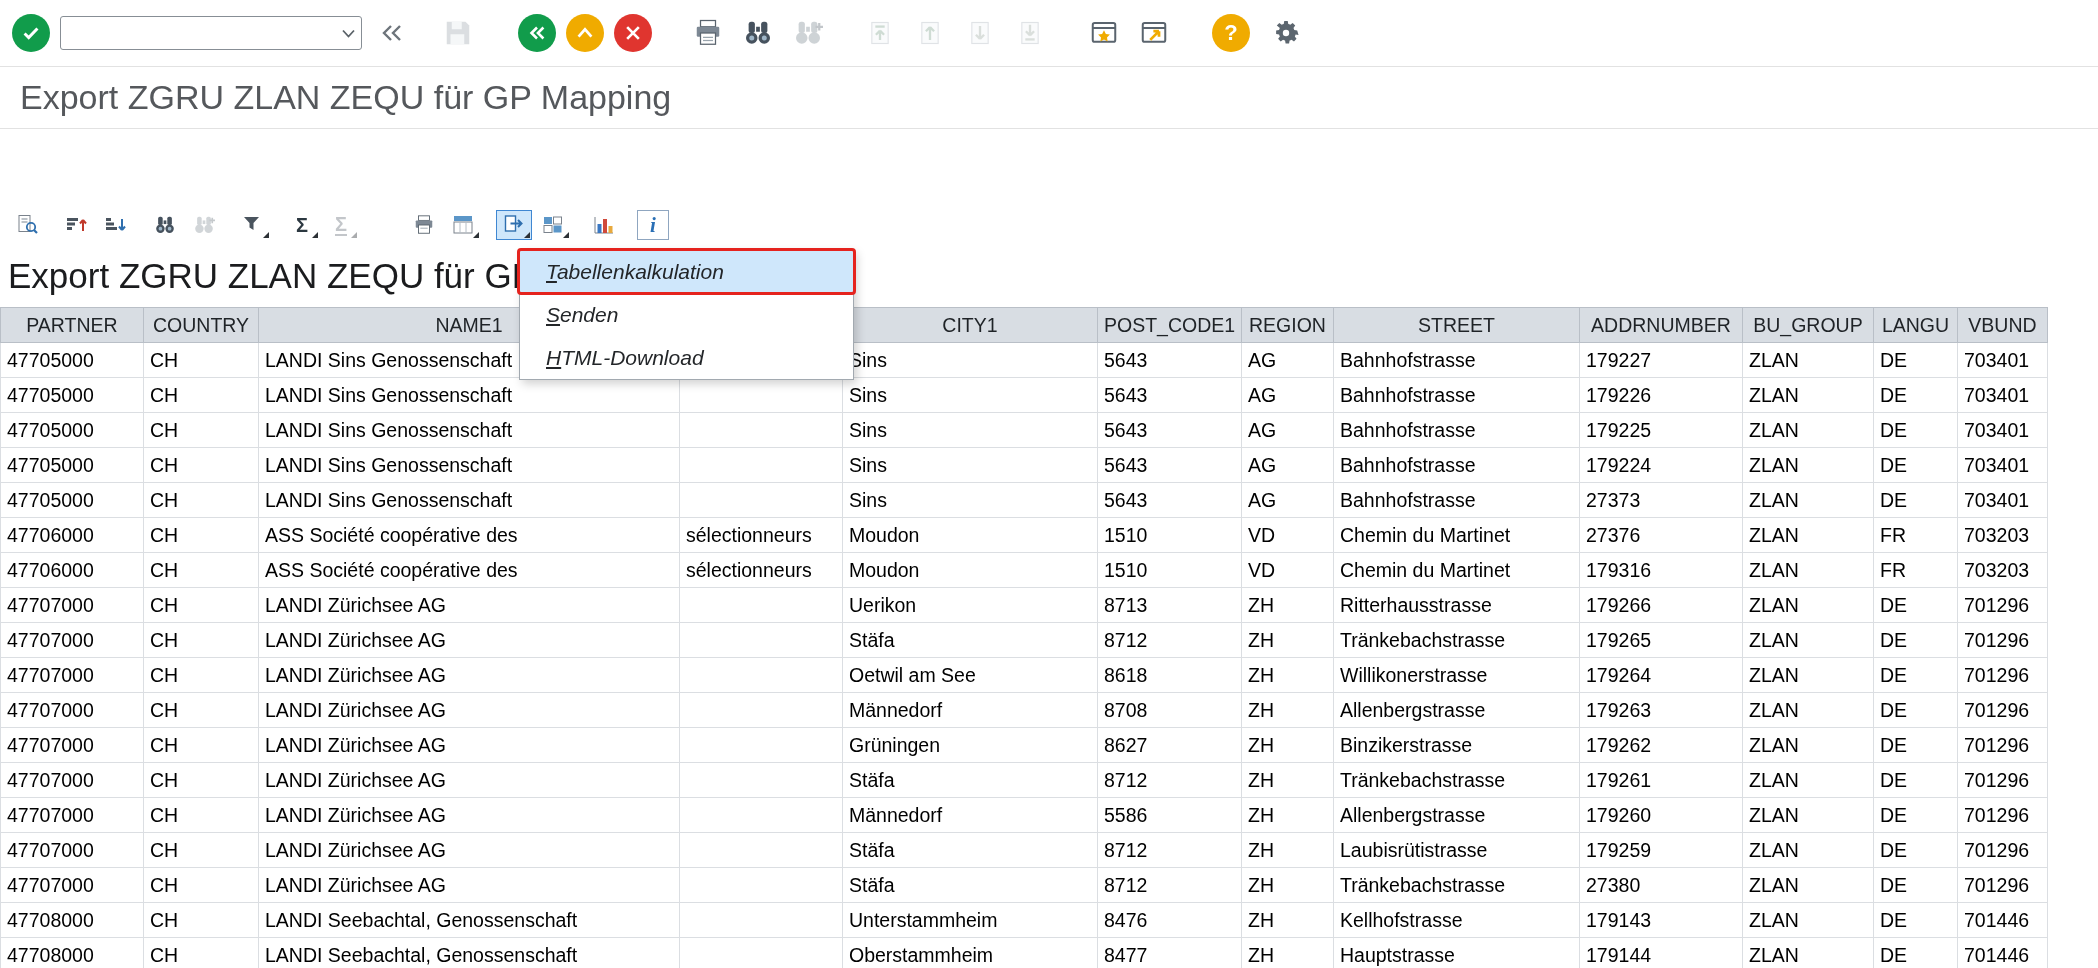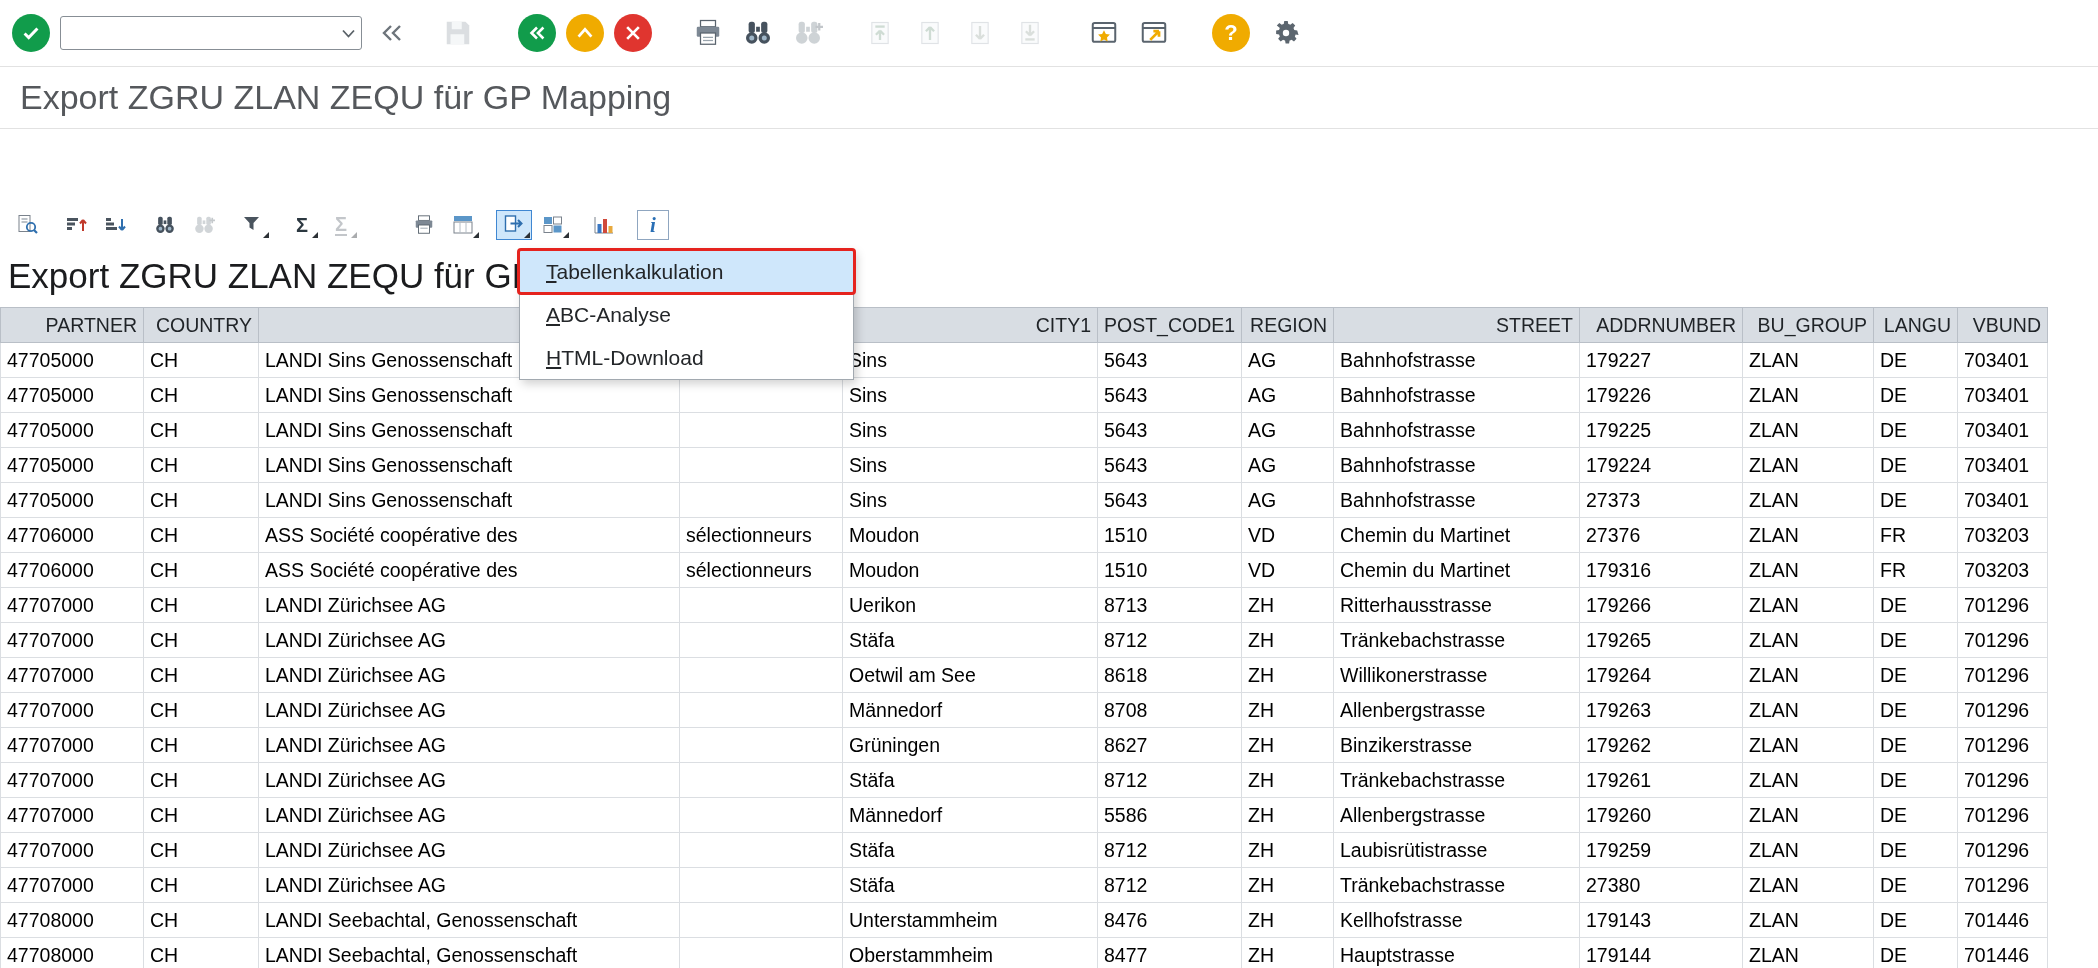--- a/index.html
+++ b/index.html
@@ -46,30 +46,30 @@
   .alv-btn.disabled .sum-glyph{color:#6a737c;}
   .alv-btn.info-btn{border:1px solid #8fa6c0;background:#fff;width:32px;}
   .alv-btn .info-glyph{font-family:"Liberation Serif",serif;font-style:italic;font-weight:bold;
     font-size:21px;color:#2a6fb5;line-height:1;}
   .sep8{margin-left:10px;} .sep40{margin-left:44px;} .sep12{margin-left:12px;}
   .alv-title{height:63px;display:flex;align-items:center;padding-left:8px;
     font-size:35px;color:#1b1c1e;white-space:nowrap;overflow:hidden;}
 
   
   table.grid{border-collapse:collapse;table-layout:fixed;width:2047px;}
-  table.grid th{background:#d8dde3;border:1px solid #b9bfc7;font-weight:normal;text-align:right;
+  table.grid th{background:#d8dde3;border:1px solid #b9bfc7;font-weight:normal;text-align:center;
     padding:0 6px;height:34px;font-size:19.5px;white-space:nowrap;overflow:hidden;color:#1f2327;}
   table.grid td{border:1px solid #dbdee2;padding:0 6px;height:34px;font-size:19.5px;
     white-space:nowrap;overflow:hidden;background:#fff;}
 
   
   .menu{position:absolute;left:519px;top:43px;width:333px;background:#fff;
     border:1px solid #a2a9b0;box-shadow:3px 4px 9px rgba(0,0,0,.18);z-index:10;}
   .menu-item{height:43px;display:flex;align-items:center;padding-left:26px;font-size:21px;
-    color:#232629;cursor:pointer;position:relative;}
+    color:#232629;cursor:pointer;position:relative;font-style:italic;}
   .menu-item.selected{background:#cfe7fb;}
   .menu-item u{text-decoration:underline;}
   .red-annotation{position:absolute;left:-3px;top:-2px;width:calc(100% + 6px);
     height:calc(100% + 4px);box-sizing:border-box;border:3px solid #e5231e;border-radius:4px;
     pointer-events:none;}
 </style>
 </head>
 <body>
 
 <div class="top-toolbar">
@@ -592,19 +592,19 @@
         </tr>
       </tbody>
   </table>
 
   <div class="menu">
       <div class="menu-item selected">
         <span><u>T</u>abellenkalkulation</span>
         <div class="red-annotation" style="border-color: rgb(229, 35, 30);"></div>
       </div>
       <div class="menu-item">
-        <span><u>A</u>BC-Analyse</span>
+        <span><u>S</u>enden</span>
       </div>
       <div class="menu-item">
         <span><u>H</u>TML-Download</span>
       </div>
     </div>
 </div>
 
 </body></html>

